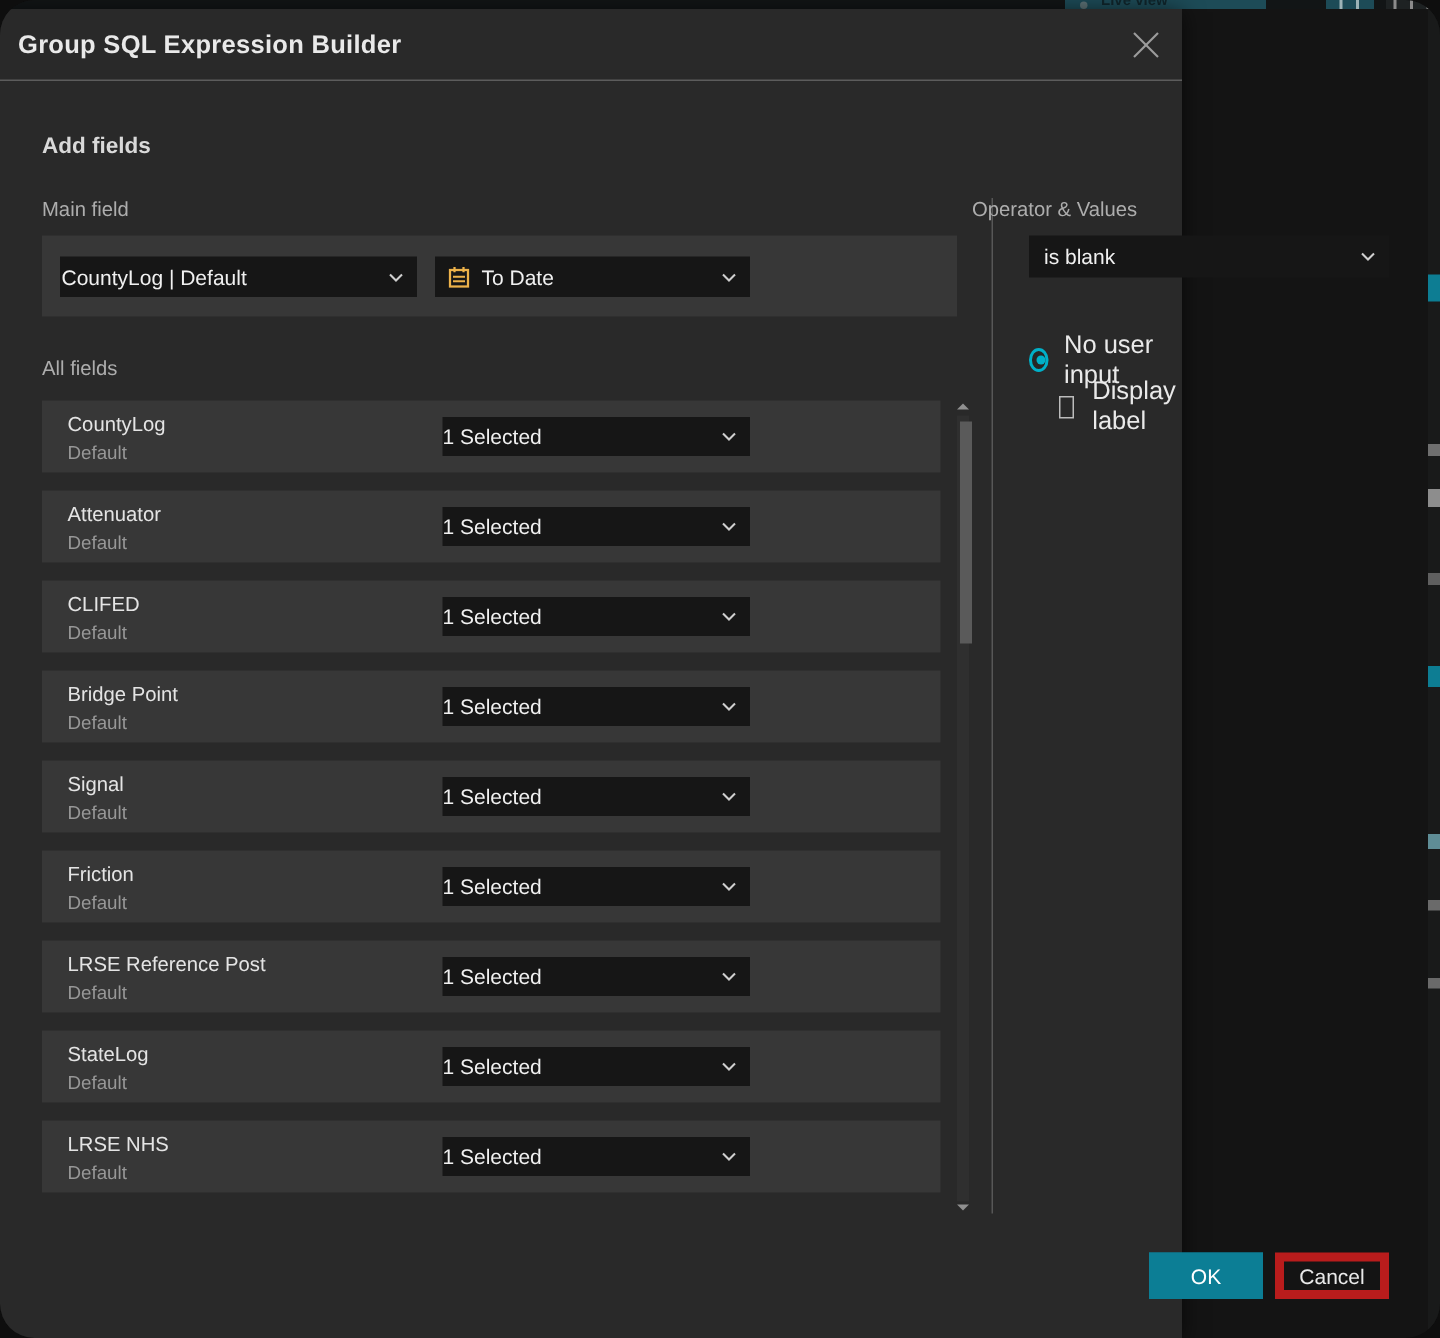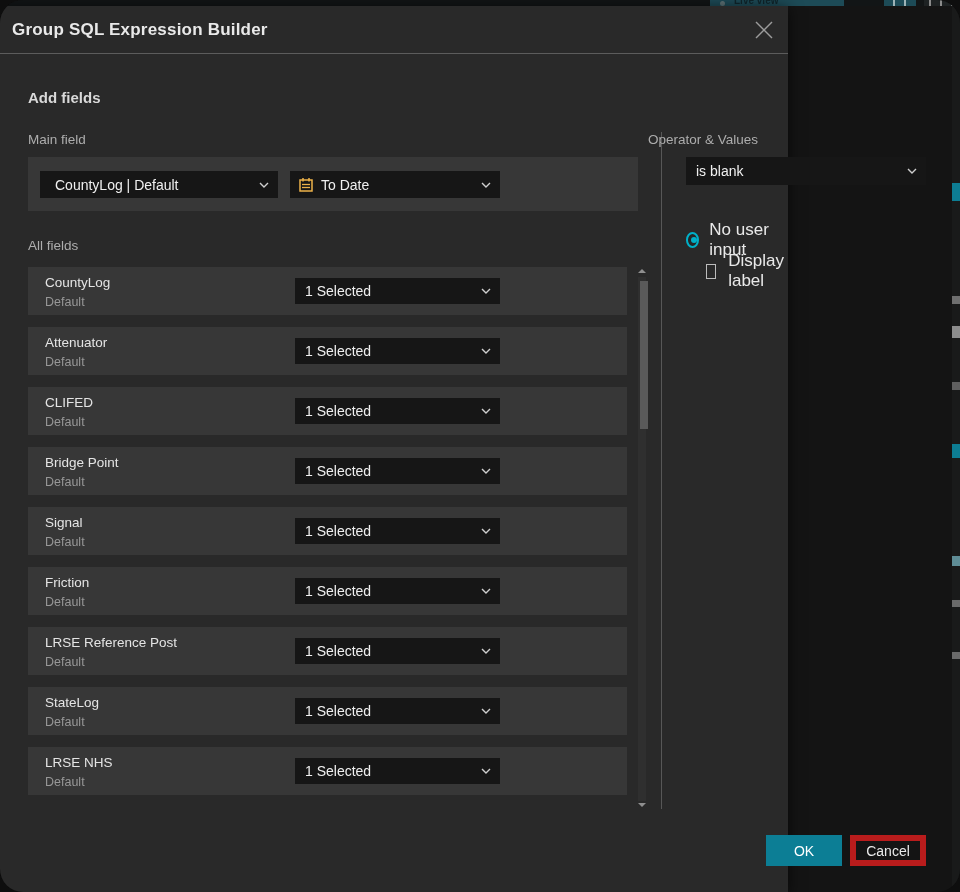--- a/index.html
+++ b/index.html
@@ -30,30 +30,30 @@
   .section-title { position:absolute; left:28px; top:83px; font-size:15px; font-weight:700; color:#d9d9d9; }
   .panel-label { position:absolute; font-size:13.5px; color:#adadad; }
 
   
   .select { position:absolute; background:#161616; display:flex; align-items:center; cursor:pointer; }
   .select-text { font-size:14px; color:#f0f0f0; white-space:nowrap; }
   .chev { position:absolute; right:9px; top:50%; margin-top:-3px; }
 
   
   .main-field-box { position:absolute; left:28px; top:151px; width:610px; height:54px; background:#373737; }
-  .mf-select-field { left:12px; top:14px; width:238px; height:27px; padding-left:15px; }
+  .mf-select-field { left:12px; top:14px; width:238px; height:27px; padding-left:1px; }
   .mf-select-type  { left:262px; top:14px; width:210px; height:27px; padding-left:31px; }
   .cal-icon { position:absolute; left:8px; top:6px; }
 
   
   .rows-host { position:absolute; left:28px; top:261px; width:599px; }
   .field-row { position:relative; width:599px; height:48px; background:#373737; margin-bottom:12px; }
   .row-name { position:absolute; left:17px; top:8px; font-size:13.5px; color:#e4e4e4; }
   .row-sub  { position:absolute; left:17px; top:28px; font-size:12.5px; color:#989898; }
-  .row-select { left:267px; top:11px; width:205px; height:26px; padding-left:10px; }
+  .row-select { left:267px; top:11px; width:205px; height:26px; }
 
   
   .scrollbar { position:absolute; left:636px; top:261px; width:12px; height:542px; }
   .sb-arrow-up, .sb-arrow-down { position:absolute; left:2px; width:0; height:0; border-left:4px solid transparent; border-right:4px solid transparent; cursor:pointer; }
   .sb-arrow-up { top:2px; border-bottom:4px solid #8f8f8f; }
   .sb-arrow-down { bottom:2px; border-top:4px solid #8f8f8f; }
   .sb-track { position:absolute; left:2px; top:10px; width:8px; height:524px; background:#2f2f2f; }
   .sb-thumb { position:absolute; left:2px; top:14px; width:8px; height:148px; background:#5a5a5a; cursor:grab; }
 
   

